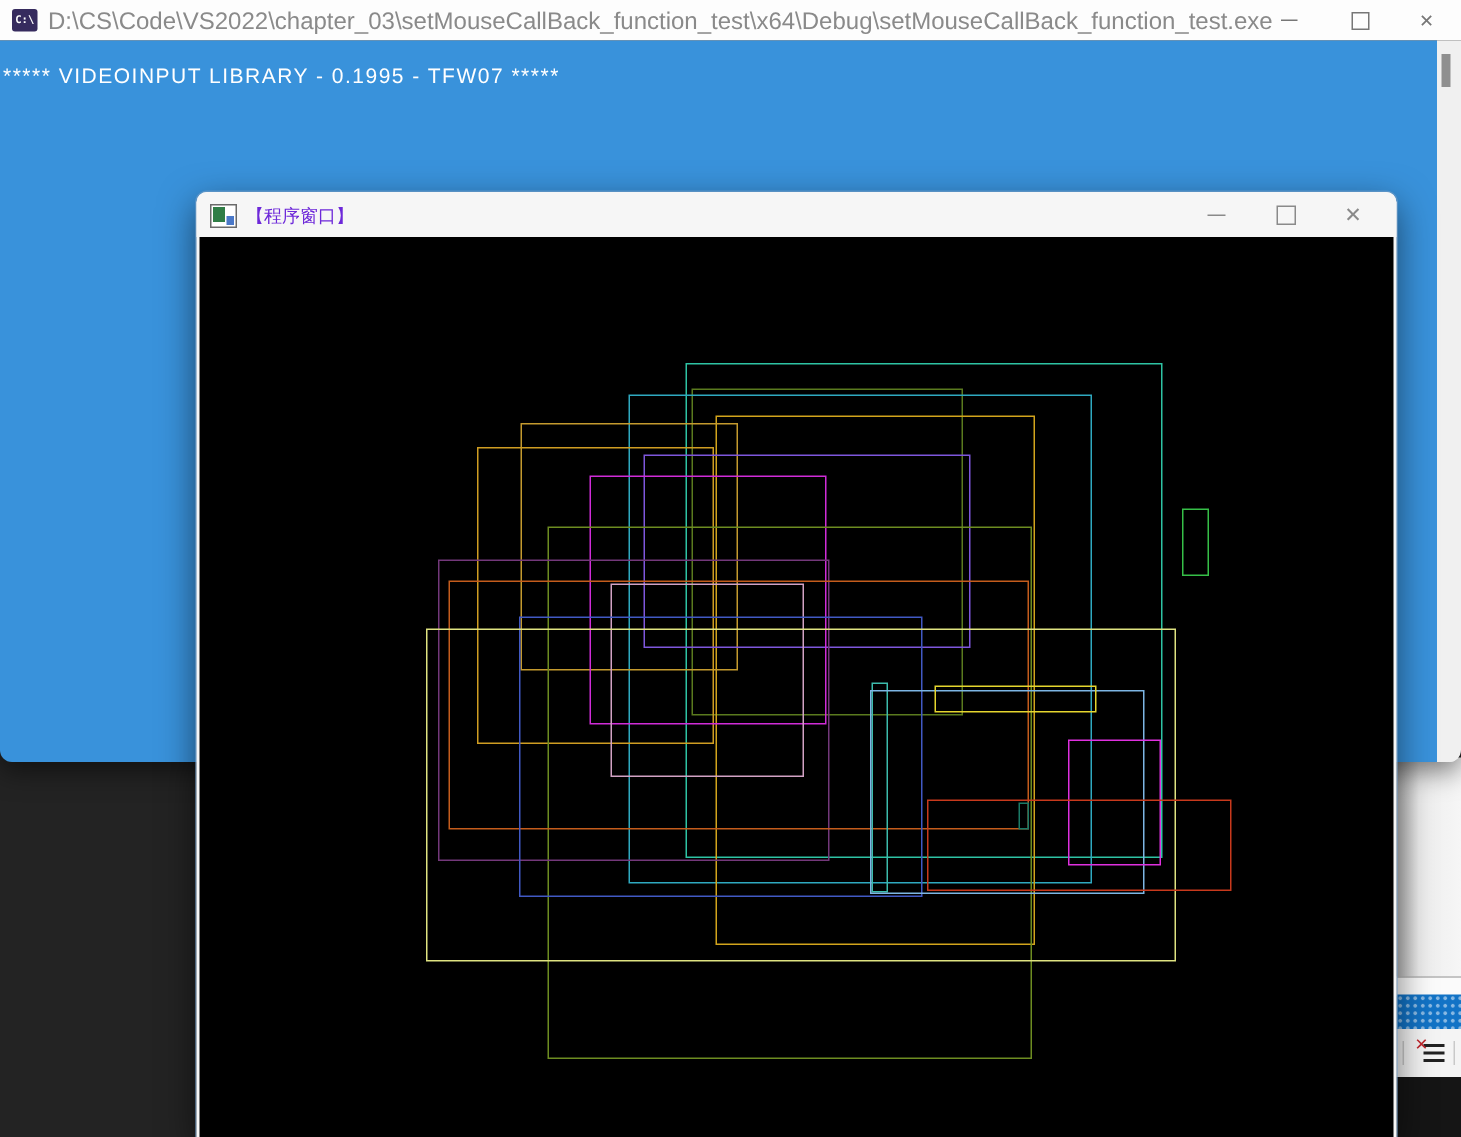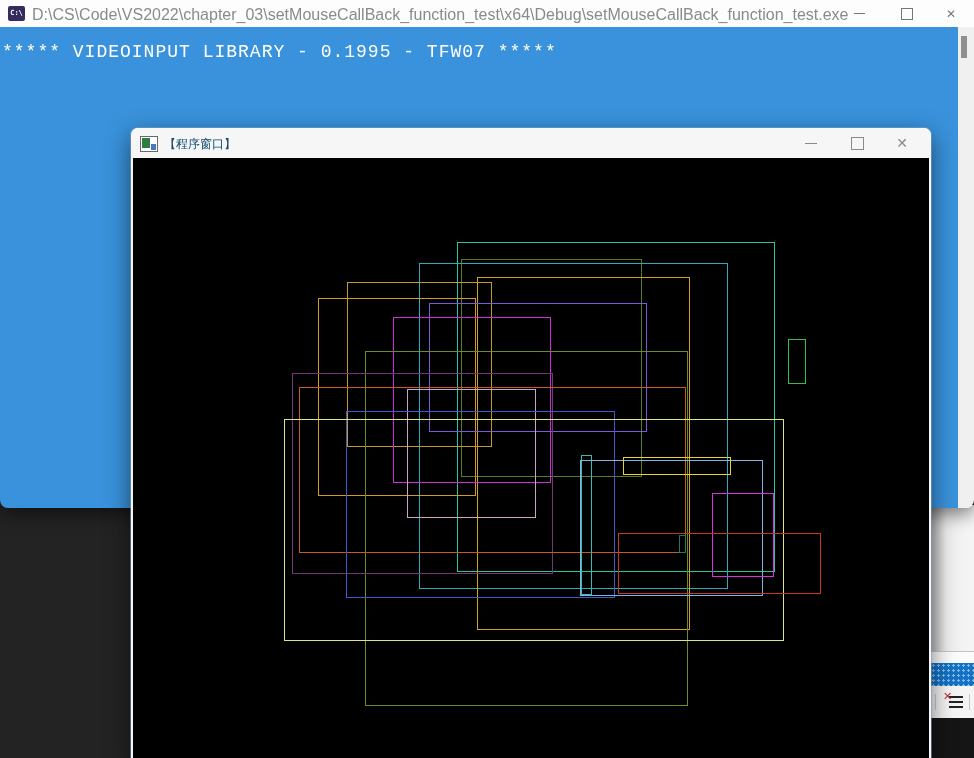--- a/index.html
+++ b/index.html
@@ -33,35 +33,35 @@
             color:#fff;font-size:7px;line-height:15px;text-align:center;
             font-family:"DejaVu Sans Mono",monospace;font-weight:bold;}
   #console-title{left:32px;top:6px;font-size:16px;color:#8a8a8a;white-space:nowrap;}
   .ctrl{top:0;height:27px;width:46px;display:flex;align-items:center;justify-content:center;}
   .ctrl .minbar{width:11px;height:1px;background:#777;}
   .ctrl .maxbox{width:10px;height:10px;border:1px solid #777;}
   .ctrl .xglyph{font-size:12px;color:#777;line-height:1;}
   #console-min{left:836px;} #console-max{left:884px;} #console-close{left:928px;}
   #console-body{left:0;top:27px;width:958px;height:481px;background:#3992db;
                 border-radius:0 0 0 8px;}
-  #console-output{left:2px;top:15px;color:#ffffff;font-size:18px;letter-spacing:1px;
-                  font-family:Liberation Mono, monospace;white-space:pre;}
+  #console-output{left:2px;top:15px;color:#ffffff;font-size:14px;letter-spacing:1px;
+                  font-family:Liberation Sans, sans-serif;white-space:pre;}
   #console-scrollbar{left:958px;top:27px;width:16px;height:481px;background:#f0f0f0;
                      border-radius:0 0 8px 0;}
   #console-scroll-thumb{left:3px;top:9px;width:6px;height:22px;background:#8f8f8f;}
 
   
   #opencv-window{left:131px;top:128px;width:800px;height:630px;z-index:3;
                  background:#f6f6f6;border-radius:7px 7px 0 0;
                  box-shadow:0 0 0 1px rgba(120,160,200,.55),0 8px 24px rgba(0,0,0,.55);}
   #opencv-titlebar{left:0;top:0;width:800px;height:30px;background:#f6f6f6;border-radius:7px 7px 0 0;}
   #opencv-window-icon{left:9px;top:8px;width:16px;height:14px;background:#fff;border:1px solid #6a6a6a;}
   #opencv-window-icon .g{position:absolute;left:1px;top:1px;width:8px;height:10px;background:#2f7d46;}
   #opencv-window-icon .b{position:absolute;right:1px;bottom:1px;width:5px;height:6px;background:#4a78c8;}
-  #opencv-title{left:33px;top:8px;font-size:12px;color:#0c4a6e;white-space:nowrap;
+  #opencv-title{left:33px;top:8px;font-size:12px;color:#6d28d9;white-space:nowrap;
                 font-family:"Liberation Sans","DejaVu Sans",sans-serif;}
   #opencv-min{left:657px;height:30px;} #opencv-max{left:703px;height:30px;} #opencv-close{left:748px;height:30px;}
   .ctrl2{top:0;width:46px;display:flex;align-items:center;justify-content:center;}
   .ctrl2 .minbar{width:12px;height:1px;background:#8a8a8a;}
   .ctrl2 .maxbox{width:11px;height:11px;border:1px solid #8a8a8a;}
   .ctrl2 .xglyph{font-size:14px;color:#8a8a8a;line-height:1;}
 
   #opencv-canvas{left:2px;top:30px;width:796px;height:600px;background:#000;overflow:hidden;}
   .rect{position:absolute;border:1px solid #fff;box-sizing:border-box;background:transparent;}
 </style>

